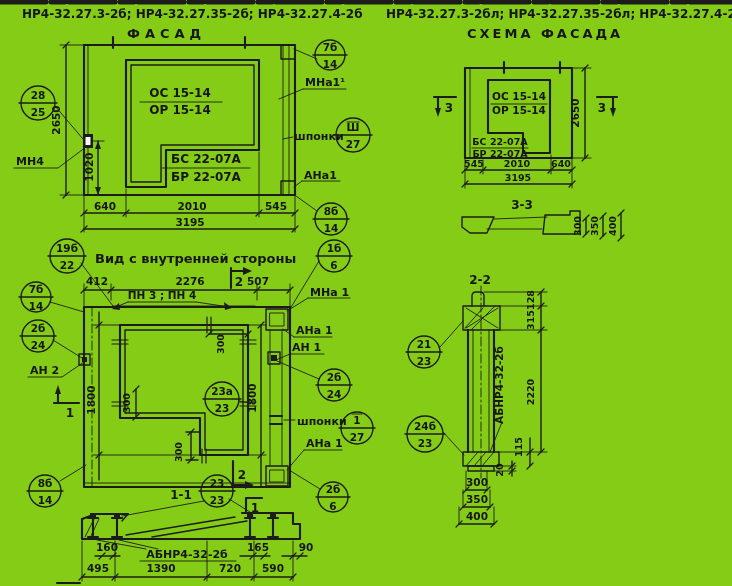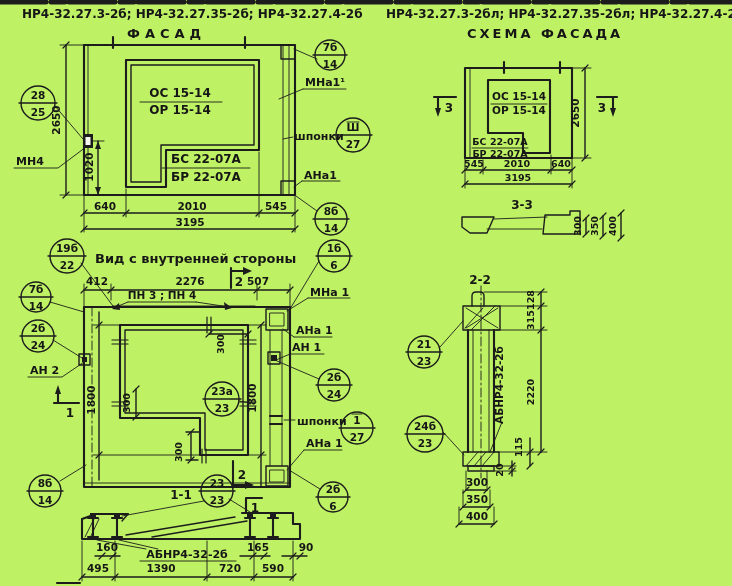--- a/index.html
+++ b/index.html
@@ -1,16 +1,16 @@
 <!DOCTYPE html>
 <html><head>
 <meta charset="utf-8">
 <style>
   html,body{margin:0;padding:0;background:#dddad2;}
-  .sheet{position:relative;width:732px;height:586px;background:#bef264;overflow:hidden;}
+  .sheet{position:relative;width:732px;height:586px;background:#84cc16;overflow:hidden;}
   svg{position:absolute;left:0;top:0;}
   .ln{stroke:#1c1c1c;fill:none;stroke-width:1.4;stroke-linecap:round;stroke-linejoin:round;}
   .lk{stroke-width:2.1;}
   .lt{stroke-width:0.9;}
   .tk{stroke:#1c1c1c;fill:none;stroke-width:1.2;stroke-linecap:round;}
   .dd{stroke-dasharray:9 3 2 3;}
   .t{font-family:"DejaVu Sans",sans-serif;font-weight:bold;fill:#161616;}
   .f13{font-size:13px;} .f12{font-size:12px;} .f11{font-size:11px;} .f10{font-size:10.5px;} .f9{font-size:9.5px;}
   .sp3{letter-spacing:5px;} .sp2{letter-spacing:3px;} .mid{text-anchor:middle;}
   .ar{fill:#1c1c1c;stroke:none;}

